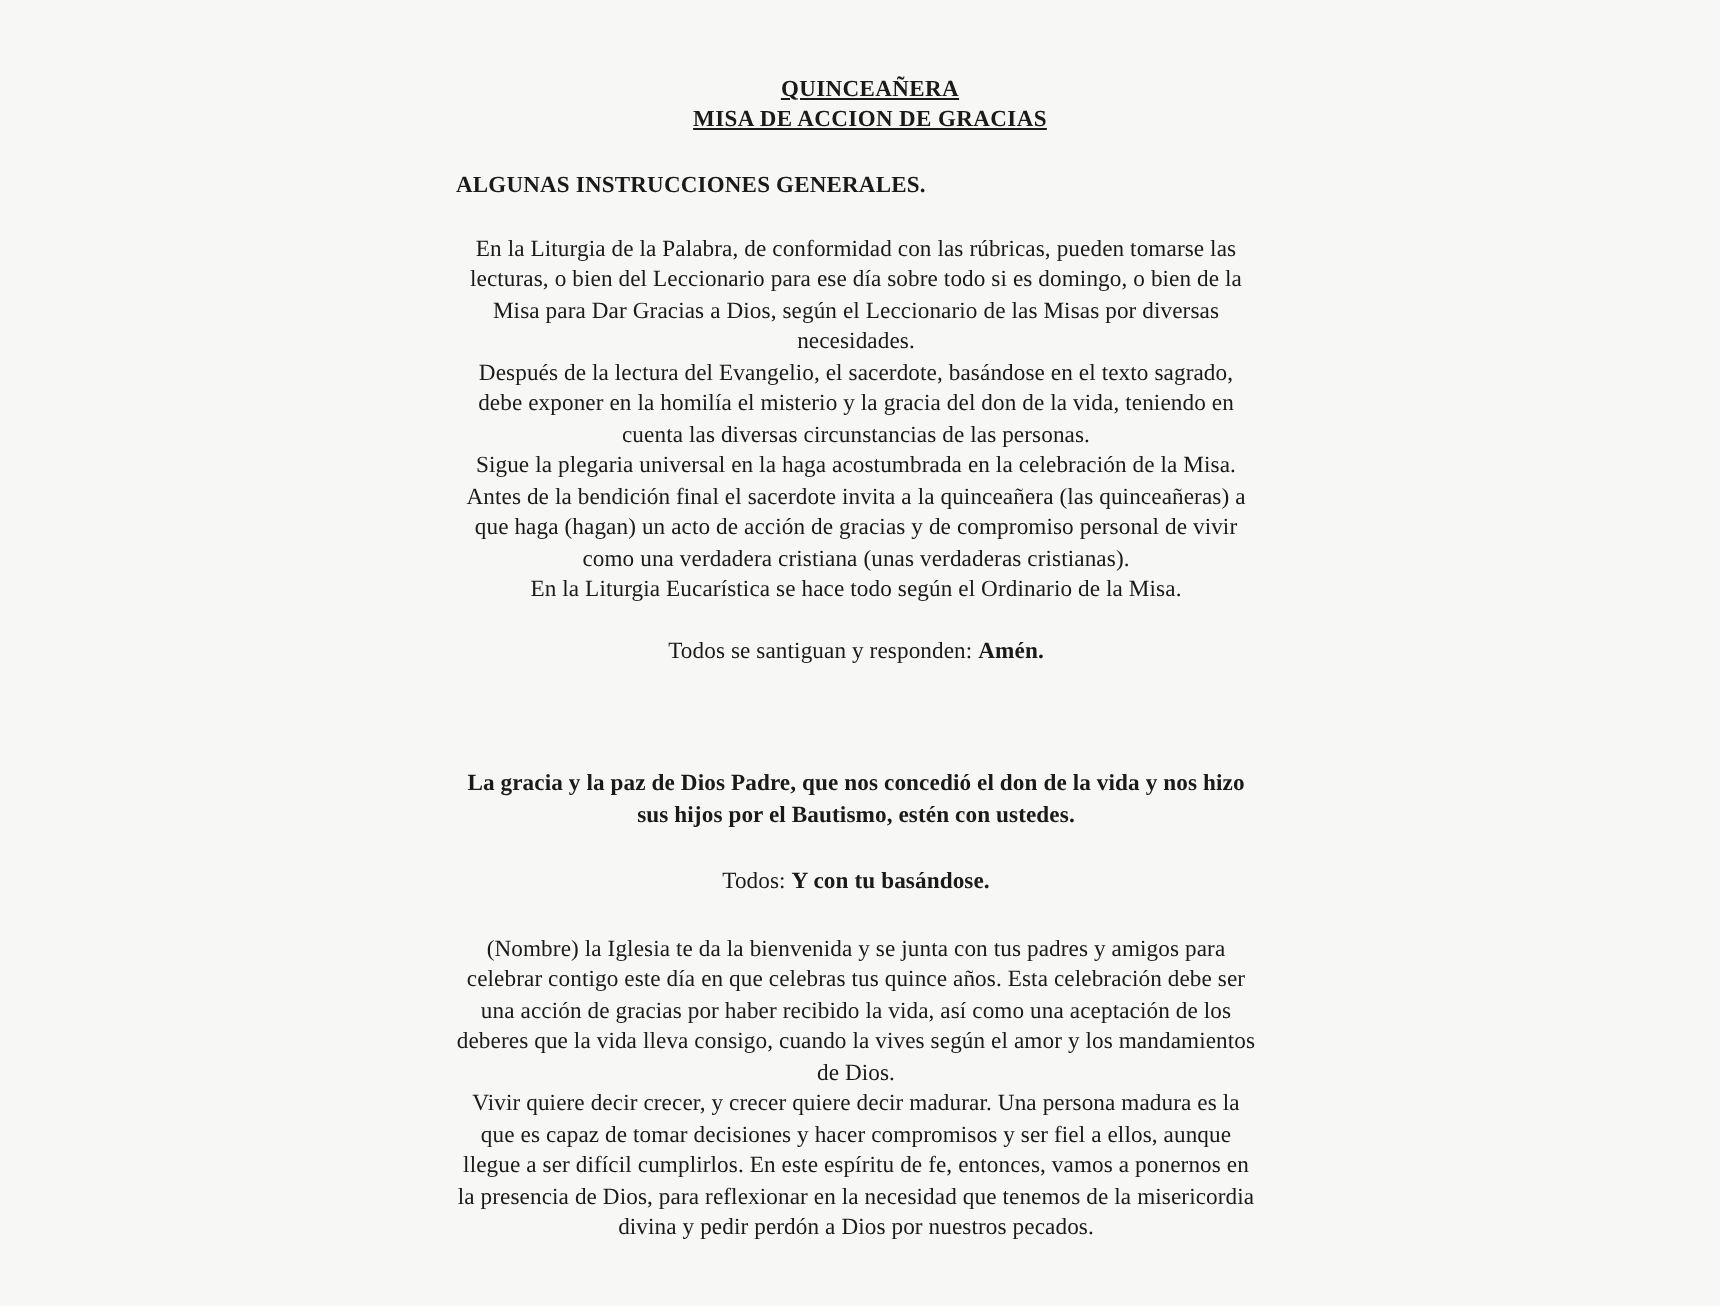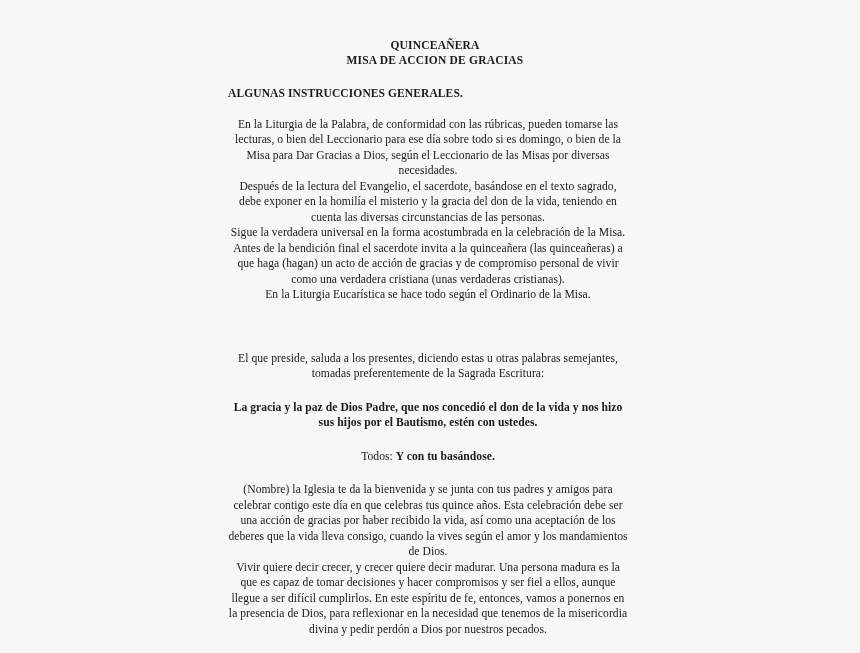--- a/index.html
+++ b/index.html
@@ -25,20 +25,21 @@
     left: 228px;
     top: 38px;
     width: 400px;
   }
   .heading-block {
     text-align: center;
     font-weight: bold;
     font-size: 11.5px;
     line-height: 15px;
     letter-spacing: 0.2px;
+    text-decoration: underline;
   }
   .heading-line-1 {
     margin-left: 14px;
   }
   .heading-line-2 {
     margin-left: 14px;
   }
   .section-head {
     font-weight: bold;
     font-size: 11.5px;
@@ -74,36 +75,36 @@
     <div class="gap-18"></div>
 
     <div class="section-head">ALGUNAS INSTRUCCIONES GENERALES.</div>
 
     <div class="gap-15"></div>
 
     <div class="para">En la Liturgia de la Palabra, de conformidad con las rúbricas, pueden tomarse las lecturas, o bien del Leccionario para ese día sobre todo si es domingo, o bien de la Misa para Dar Gracias a Dios, según el Leccionario de las Misas por diversas necesidades.</div>
 
     <div class="para">Después de la lectura del Evangelio, el sacerdote, basándose en el texto sagrado, debe exponer en la homilía el misterio y la gracia del don de la vida, teniendo en cuenta las diversas circunstancias de las personas.</div>
 
-    <div class="para">Sigue la verdadera universal en la forma acostumbrada en la celebración de la Misa.</div>
+    <div class="para">Sigue la plegaria universal en la haga acostumbrada en la celebración de la Misa.</div>
 
     <div class="para">Antes de la bendición final el sacerdote invita a la quinceañera (las quinceañeras) a que haga (hagan) un acto de acción de gracias y de compromiso personal de vivir como una verdadera cristiana (unas verdaderas cristianas).</div>
 
     <div class="para">En la Liturgia Eucarística se hace todo según el Ordinario de la Misa.</div>
 
     <div class="gap-15"></div>
 
 
+    <div class="para"><span>Todos se santiguan y responden:</span> <b class="inline">Amén.</b></div>
 
     <div class="gap-18"></div>
 
 
     <div class="gap-15"></div>
 
-    <div class="para">El que preside, saluda a los presentes, diciendo estas u otras palabras semejantes, tomadas preferentemente de la Sagrada Escritura:</div>
 
     <div class="gap-18"></div>
 
     <div class="para bold">La gracia y la paz de Dios Padre, que nos concedió el don de la vida y nos hizo sus hijos por el Bautismo, estén con ustedes.</div>
 
     <div class="gap-18"></div>
 
     <div class="para"><span>Todos:</span> <b class="inline">Y con tu basándose.</b></div>
 
     <div class="gap-18"></div>

